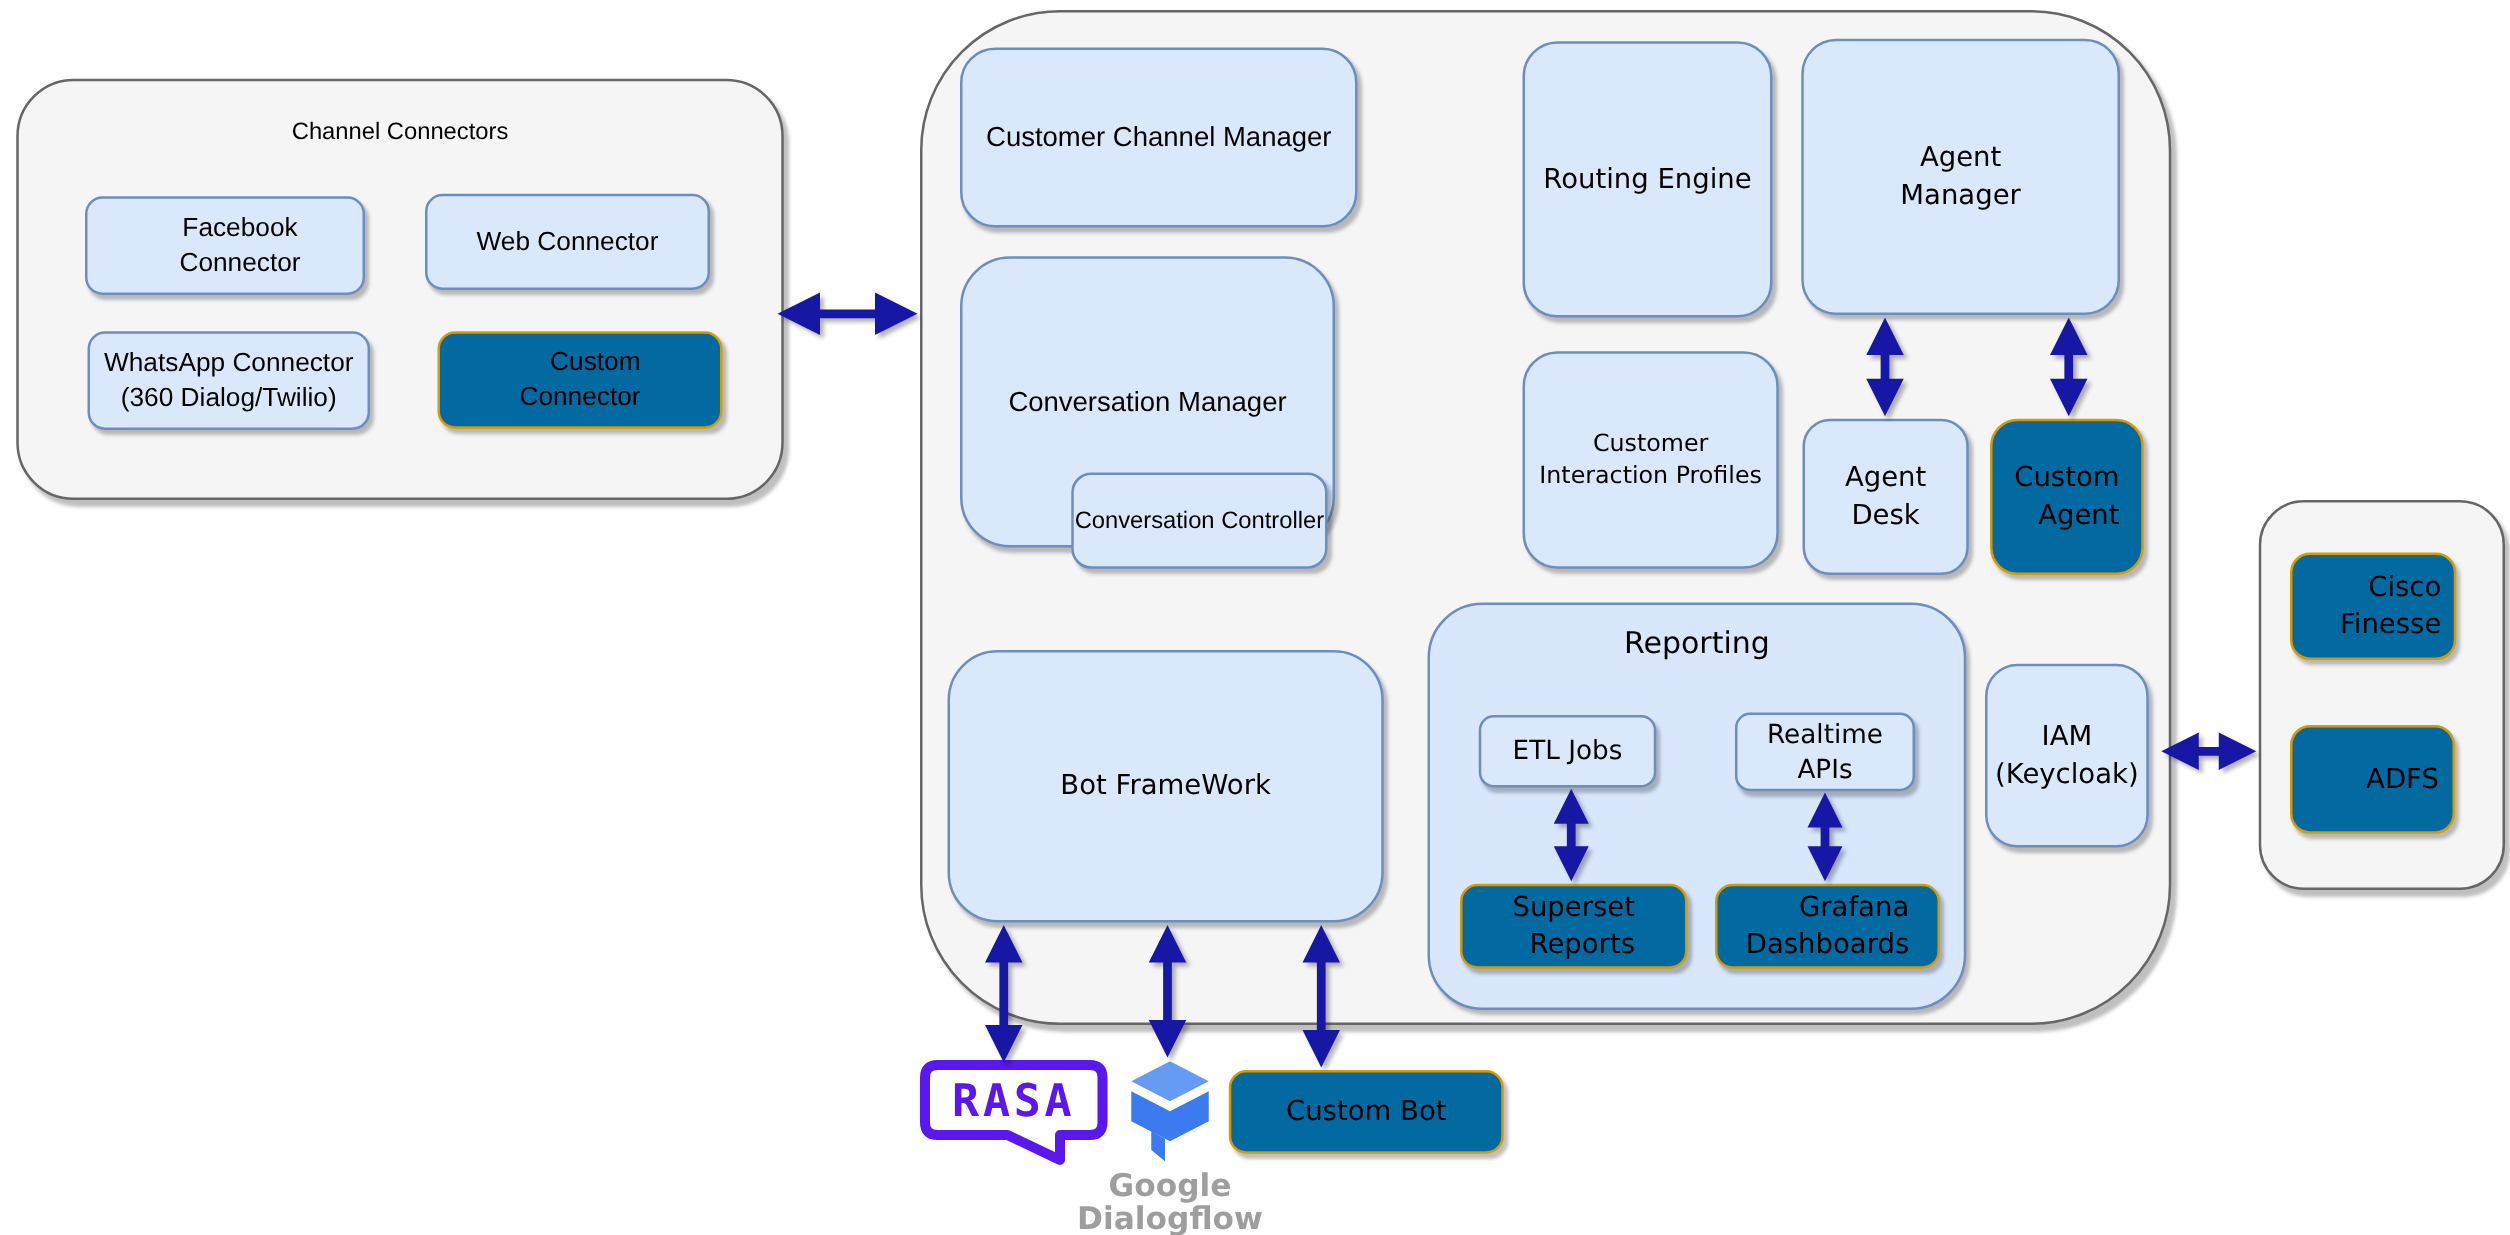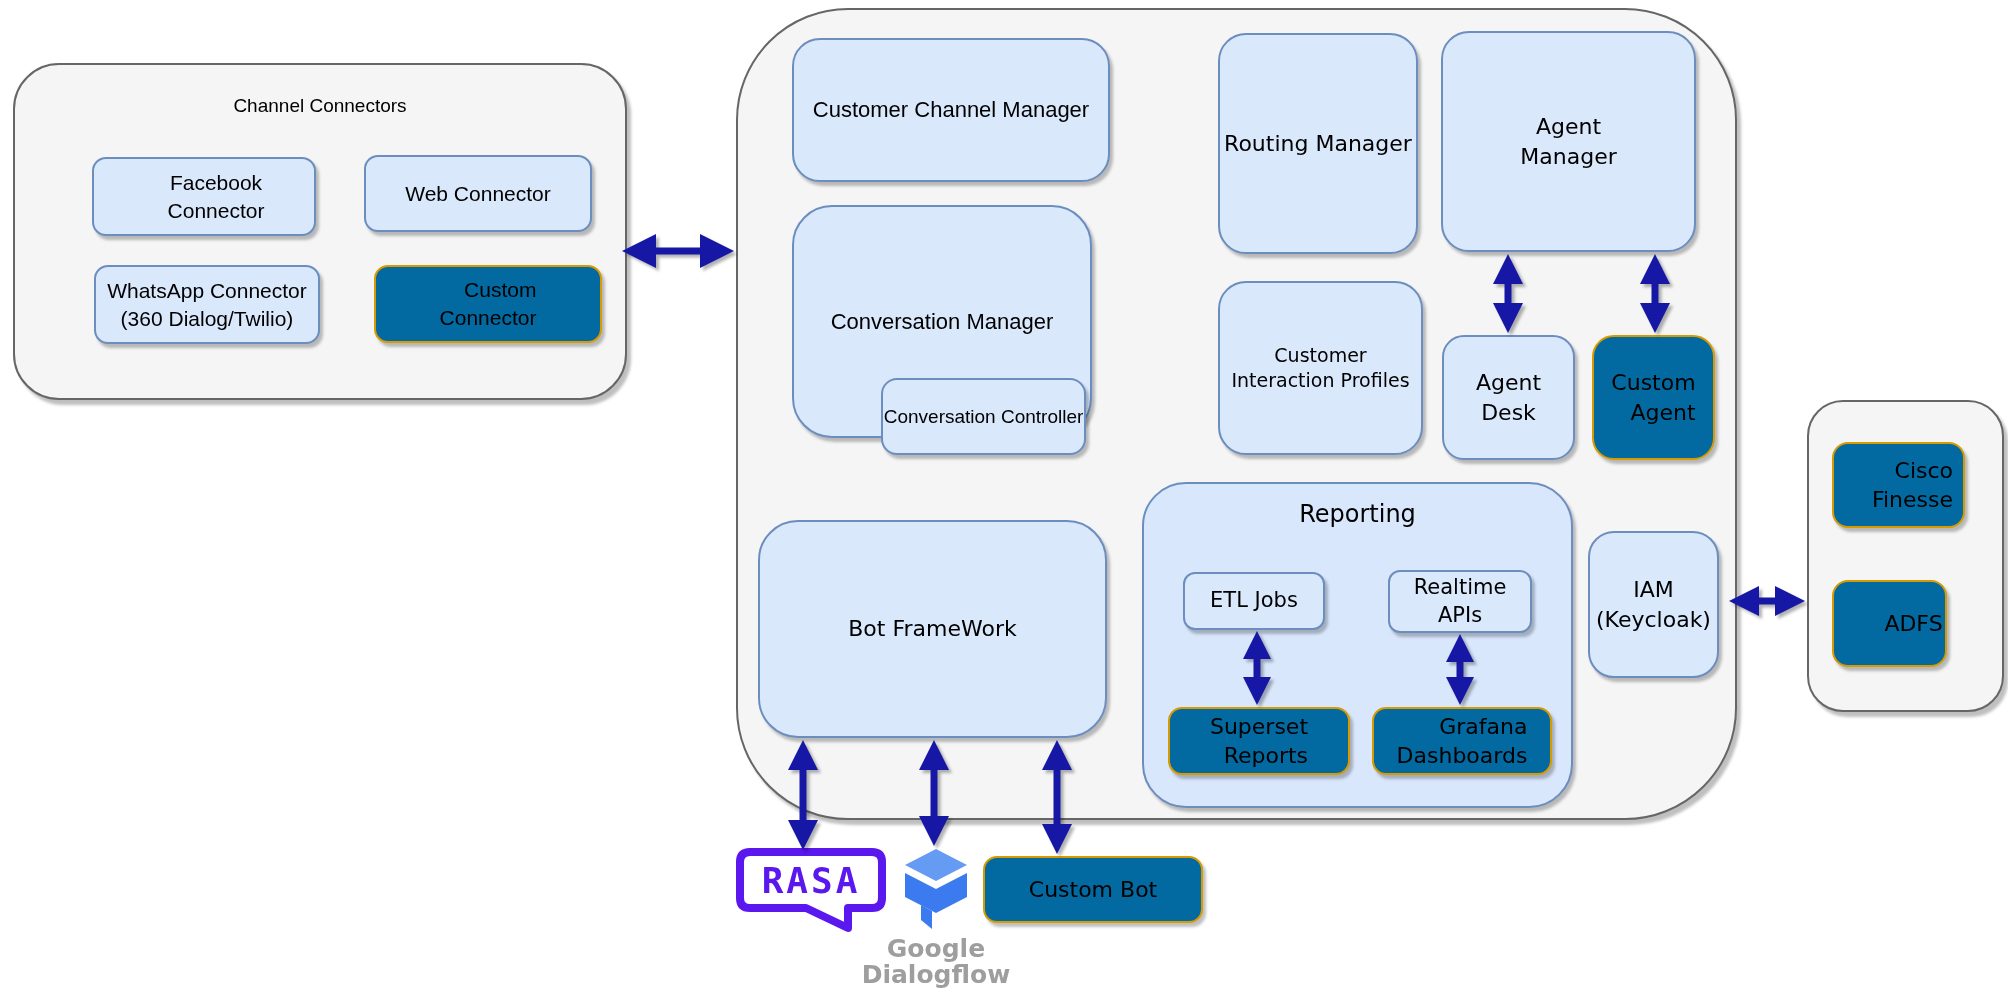--- a/index.html
+++ b/index.html
@@ -9,21 +9,21 @@
          box-shadow:4px 5px 3px rgba(0,0,0,0.25);}
   .group-title{position:absolute;left:0;right:0;text-align:center;font-size:19px;
                font-family:"Liberation Sans",sans-serif;}
   .node{position:absolute;display:flex;align-items:center;justify-content:center;
         text-align:center;white-space:pre;line-height:1.32;box-sizing:border-box;
         border:2px solid;box-shadow:3px 4px 3px rgba(0,0,0,0.25);}
   .blue{background:#dae8fc;border-color:#6c8ebf;}
   .orange{background:#0369a1;border-color:#d79b00;text-align:right;}
   .container-blue{position:absolute;background:#d9e7fc;border:2px solid #6c8ebf;box-sizing:border-box;
         box-shadow:3px 4px 3px rgba(0,0,0,0.25);}
-  .narrow{font-family:"Liberation Sans",sans-serif;margin-left:24px;}
+  .narrow{font-family:"Liberation Sans",sans-serif;}
   .wide{font-family:"DejaVu Sans",sans-serif;}
   .f19{font-size:19px;} .f21{font-size:21px;} .f22{font-size:22px;}
   .caption{position:absolute;text-align:center;font-weight:bold;color:#9e9e9e;
            font-size:25px;line-height:26px;white-space:pre;font-family:"DejaVu Sans",sans-serif;}
   #arrows{position:absolute;left:0;top:0;pointer-events:none;
           filter:drop-shadow(3px 3px 1.5px rgba(0,0,0,0.3));}
   svg.logo{position:absolute;}
 </style>
 </head>
 <body>
@@ -44,21 +44,21 @@
 
   <div class="node blue narrow f21" style="left:68px;top:157px;width:224px;height:79px;border-radius:14px;padding-left:24px;">Facebook
 Connector</div>
   <div class="node blue narrow f21" style="left:340px;top:155px;width:228px;height:77px;border-radius:14px;">Web Connector</div>
   <div class="node blue narrow f21" style="left:70px;top:265px;width:226px;height:79px;border-radius:14px;">WhatsApp Connector
 (360 Dialog/Twilio)</div>
   <div class="node orange narrow f21" style="left:350px;top:265px;width:228px;height:78px;border-radius:14px;">Custom
 Connector</div>
 
   <div class="node blue narrow f22" style="left:768px;top:38px;width:318px;height:144px;border-radius:28px;">Customer Channel Manager</div>
-  <div class="node blue wide f22" style="left:1218px;top:33px;width:200px;height:221px;border-radius:28px;">Routing Manager</div>
+  <div class="node blue wide f22" style="left:1218px;top:33px;width:200px;height:221px;border-radius:28px;">Routing Engine</div>
   <div class="node blue wide f22" style="left:1441px;top:31px;width:255px;height:221px;border-radius:28px;">Agent
 Manager</div>
   <div class="node blue narrow f22" style="left:768px;top:205px;width:300px;height:233px;border-radius:40px;align-items:center;">Conversation Manager</div>
   <div class="node blue narrow f19" style="left:857px;top:378px;width:205px;height:77px;border-radius:16px;">Conversation Controller</div>
   <div class="node blue wide f19" style="left:1218px;top:281px;width:205px;height:174px;border-radius:28px;">Customer
 Interaction Profiles</div>
   <div class="node blue wide f22" style="left:1442px;top:335px;width:133px;height:125px;border-radius:22px;">Agent
 Desk</div>
   <div class="node orange wide f22" style="left:1592px;top:335px;width:123px;height:125px;border-radius:22px;">Custom
 Agent</div>
@@ -68,21 +68,21 @@
   <div class="node orange wide f22" style="left:1168px;top:707px;width:182px;height:68px;border-radius:14px;">Superset
 Reports</div>
   <div class="node orange wide f22" style="left:1372px;top:707px;width:180px;height:68px;border-radius:14px;">Grafana
 Dashboards</div>
   <div class="node blue wide f22" style="left:758px;top:520px;width:349px;height:218px;border-radius:40px;">Bot FrameWork</div>
   <div class="node blue wide f22" style="left:1588px;top:531px;width:131px;height:147px;border-radius:26px;">IAM
 (Keycloak)</div>
 
   <div class="node orange wide f22" style="left:1832px;top:442px;width:133px;height:86px;border-radius:16px;padding-left:28px;">Cisco
 Finesse</div>
-  <div class="node orange wide f22" style="left:1832px;top:580px;width:115px;height:87px;border-radius:16px;padding-left:48px;">ADFS</div>
+  <div class="node orange wide f22" style="left:1832px;top:580px;width:132px;height:87px;border-radius:16px;padding-left:48px;">ADFS</div>
 
   <div class="node orange wide f22" style="left:983px;top:856px;width:220px;height:67px;border-radius:14px;">Custom Bot</div>
 
   <svg class="logo" style="left:736px;top:848px;" width="152" height="84" viewBox="0 0 152 84">
     <path d="M14,4 H136 Q146,4 146,14 V50 Q146,60 136,60 H112 L112,80 L70,60 H14 Q4,60 4,50 V14 Q4,4 14,4 Z" fill="#ffffff" stroke="#5a17ee" stroke-width="8" stroke-linejoin="round"></path>
     <text x="75" y="45" text-anchor="middle" fill="#5a17ee" font-family="DejaVu Sans Mono, monospace" font-size="36" font-weight="bold" letter-spacing="3">RASA</text>
   </svg>
 
   <svg class="logo" style="left:903px;top:849px;" width="66" height="82" viewBox="0 0 66 82">
     <polygon points="33,0 64,16 33,32 2,16" fill="#669bf4"></polygon>

